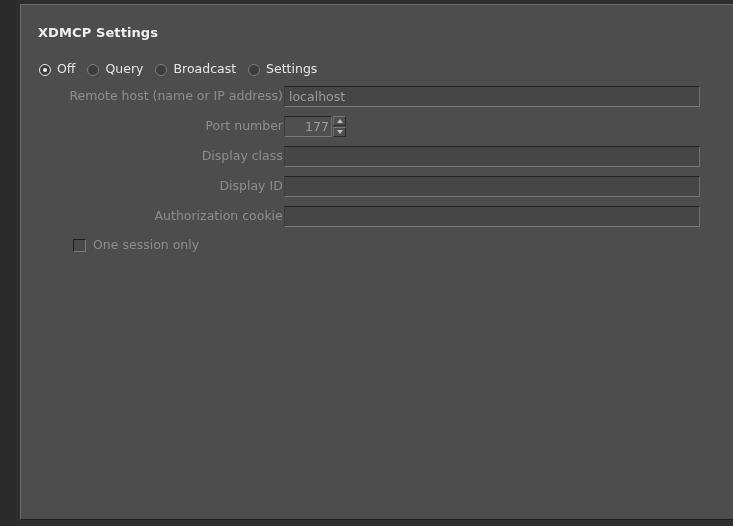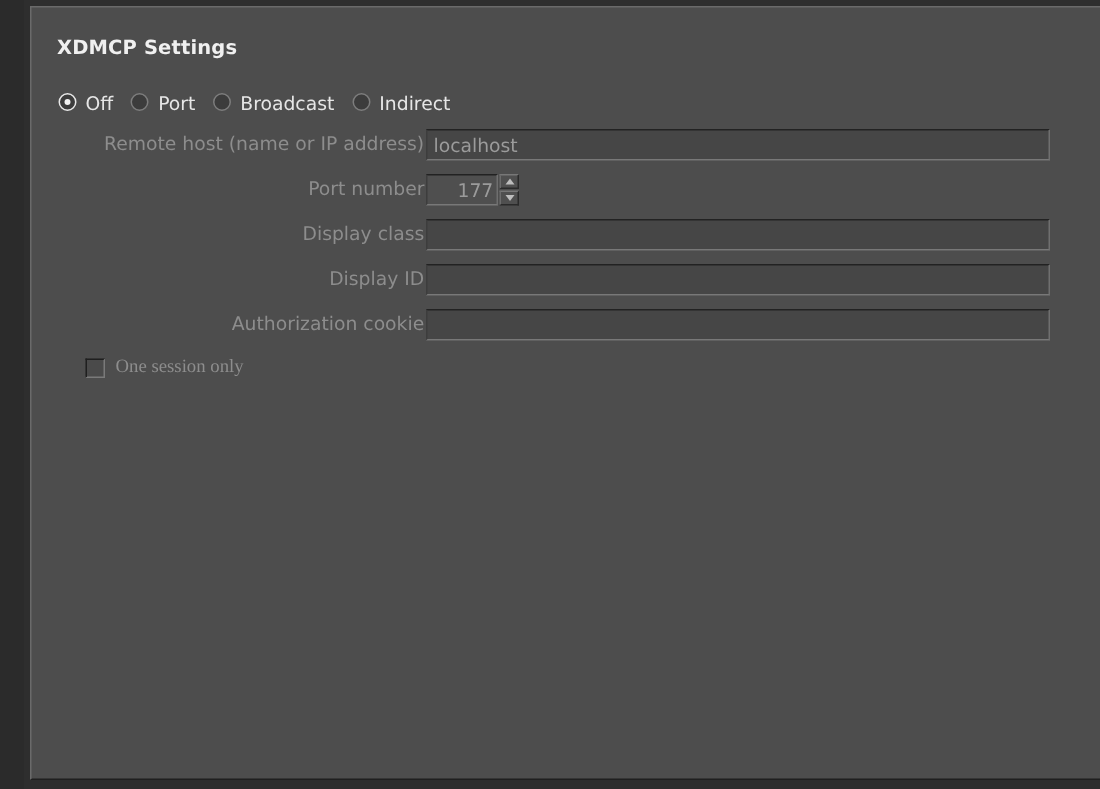--- a/index.html
+++ b/index.html
@@ -54,21 +54,21 @@
   #mode-radio-group {
     position: absolute;
     left: 18px;
     top: 55px;
     height: 16px;
     display: flex;
     align-items: center;
   }
   .radio-option {
     display: flex;
-    align-items: center;
+    align-items: flex-end;
     margin-right: 12px;
     cursor: default;
   }
   .radio-mark {
     width: 12px;
     height: 12px;
     border-radius: 50%;
     background: #3c3c3c;
     border: 1px solid #7d7d7d;
     box-sizing: border-box;
@@ -199,26 +199,25 @@
   #port-spin-down .spin-arrow {
     margin-top: -2px;
     border-left: 3px solid transparent;
     border-right: 3px solid transparent;
     border-top: 4px solid #bdbdbd;
   }
 
   
   #one-session-row {
     position: absolute;
-    left: 36px;
+    left: 52px;
     top: 231px;
     height: 16px;
     display: flex;
     align-items: flex-end;
-    font-family: Liberation Serif, serif;
   }
   #one-session-checkbox {
     width: 13px;
     height: 13px;
     box-sizing: border-box;
     background: #4a4a4a;
     border-top: 1px solid #1f1f1f;
     border-left: 1px solid #1f1f1f;
     border-right: 1px solid #7a7a7a;
     border-bottom: 1px solid #7a7a7a;
@@ -239,29 +238,29 @@
 
     <div id="panel-title">XDMCP Settings</div>
 
     <div id="mode-radio-group">
       <div class="radio-option checked">
         <span class="radio-mark"></span>
         <span class="radio-label">Off</span>
       </div>
       <div class="radio-option">
         <span class="radio-mark"></span>
-        <span class="radio-label">Port</span>
+        <span class="radio-label">Query</span>
       </div>
       <div class="radio-option">
         <span class="radio-mark"></span>
         <span class="radio-label">Broadcast</span>
       </div>
       <div class="radio-option">
         <span class="radio-mark"></span>
-        <span class="radio-label">Indirect</span>
+        <span class="radio-label">Settings</span>
       </div>
     </div>
 
     <div id="form-area">
 
       <div class="form-row" style="top:0px;">
         <span class="field-label">Remote host (name or IP address):</span>
         <input class="text-input" type="text" disabled="" value="localhost" style="">
       </div>
 

